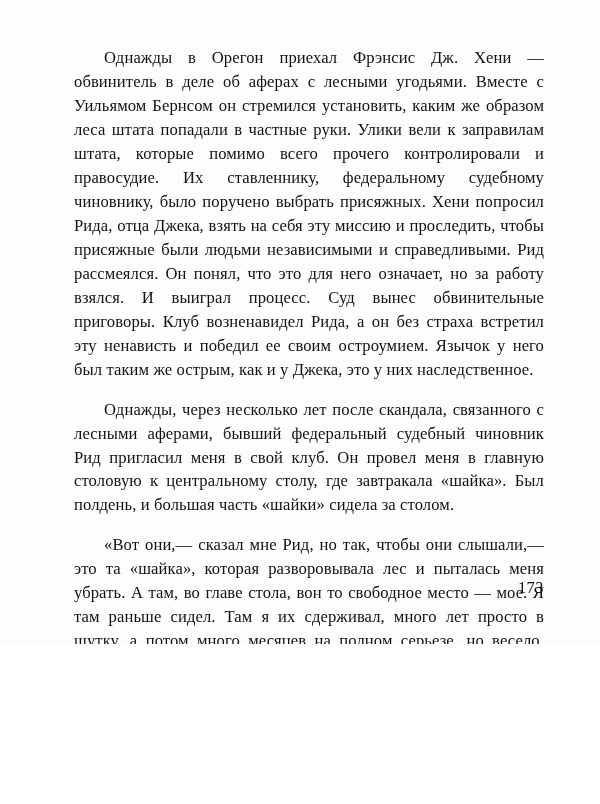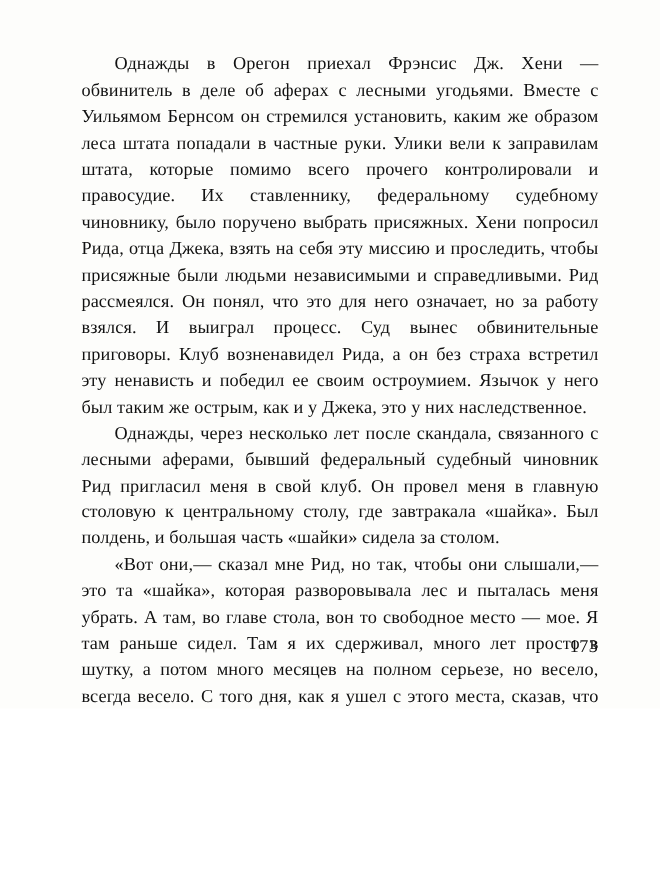--- a/index.html
+++ b/index.html
@@ -29,21 +29,21 @@
     text-justify: inter-word;
     color: #111111;
     letter-spacing: 0.1px;
   }
   .text-block p {
     margin: 0 0 0 0;
     text-indent: 30px;
     hyphens: manual;
   }
   .text-block p + p {
-    margin-top: 0;
+    margin-top: 16px;
   }
   .page-number {
     position: absolute;
     right: 56px;
     bottom: 46px;
     font-size: 16.4px;
     font-family: "Liberation Serif", serif;
     color: #111111;
     letter-spacing: 0.5px;
   }

